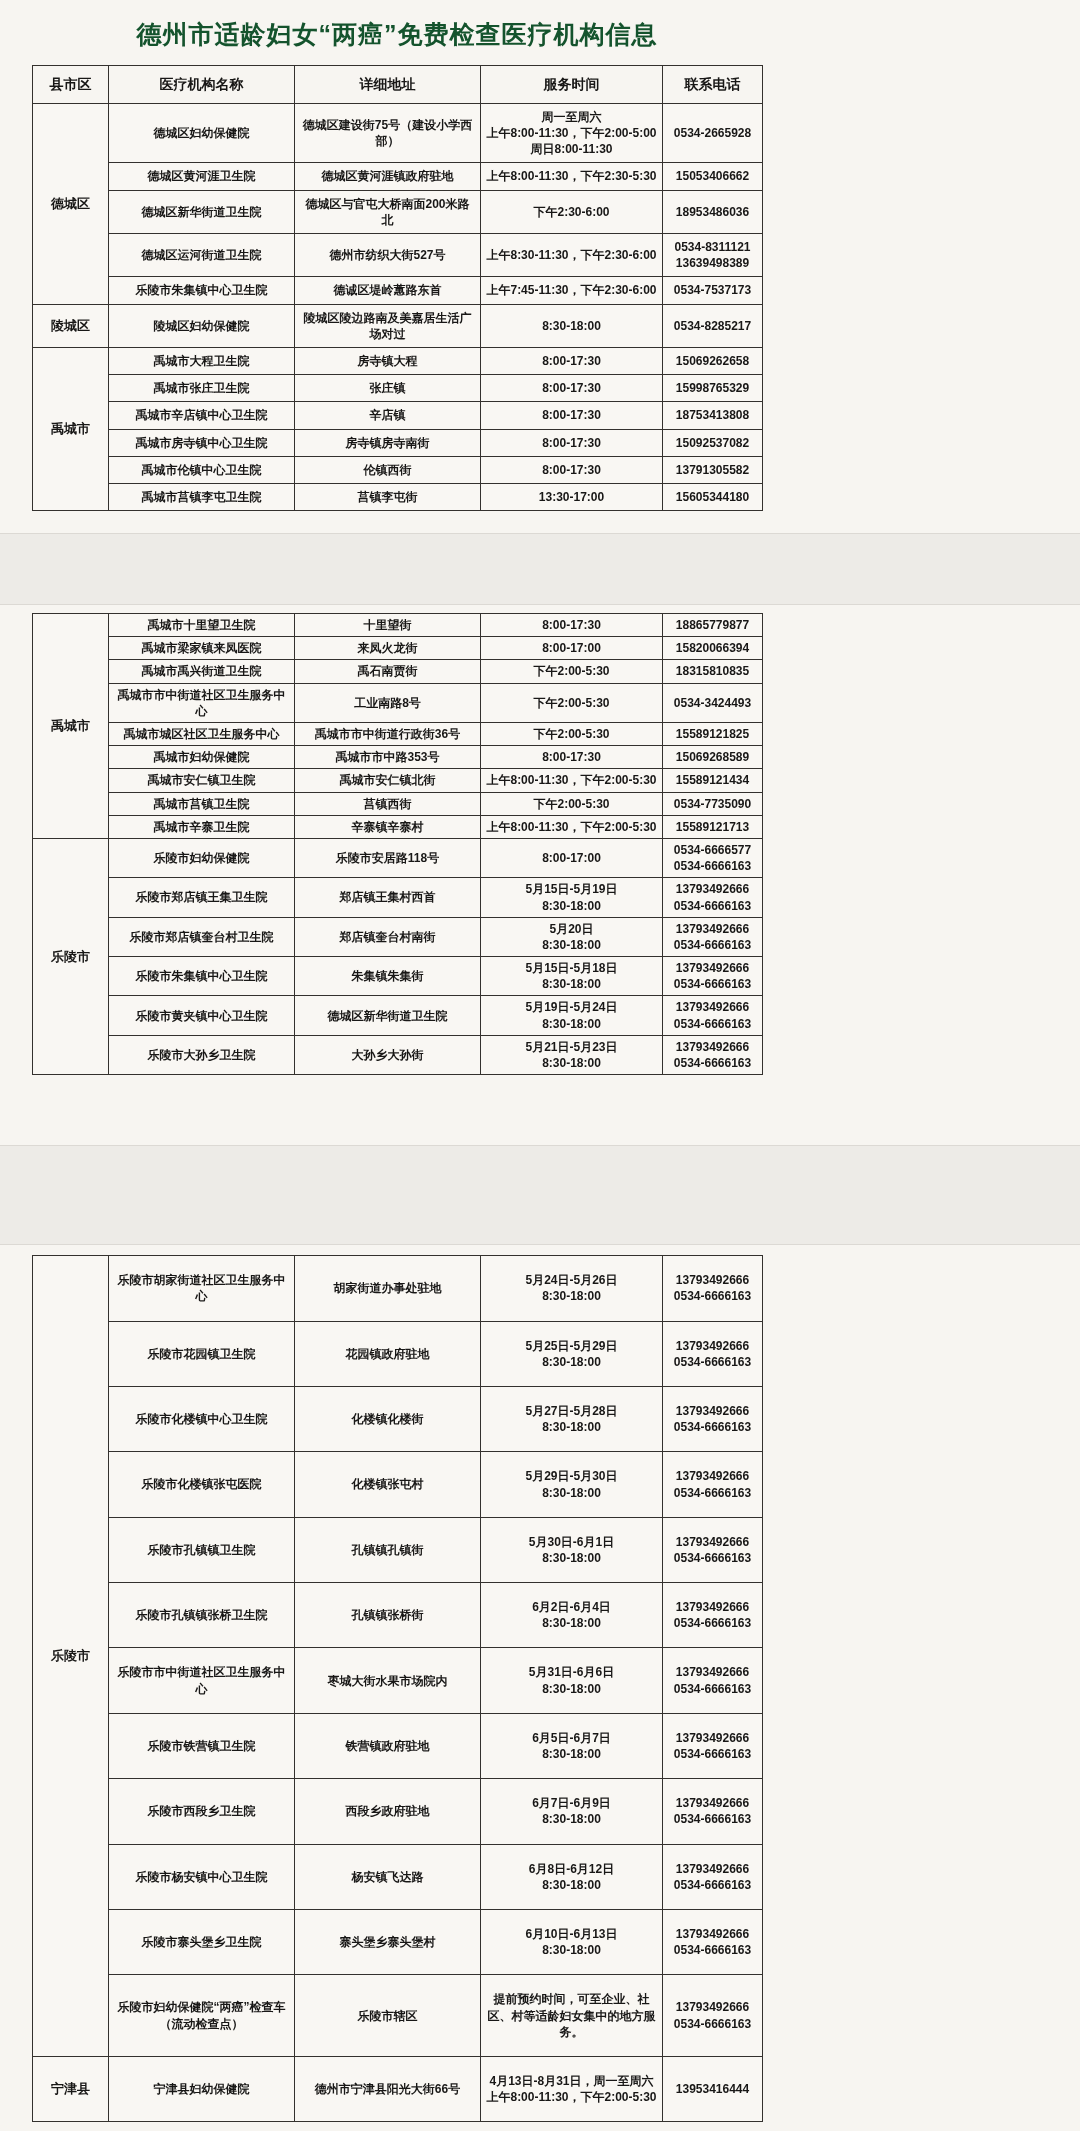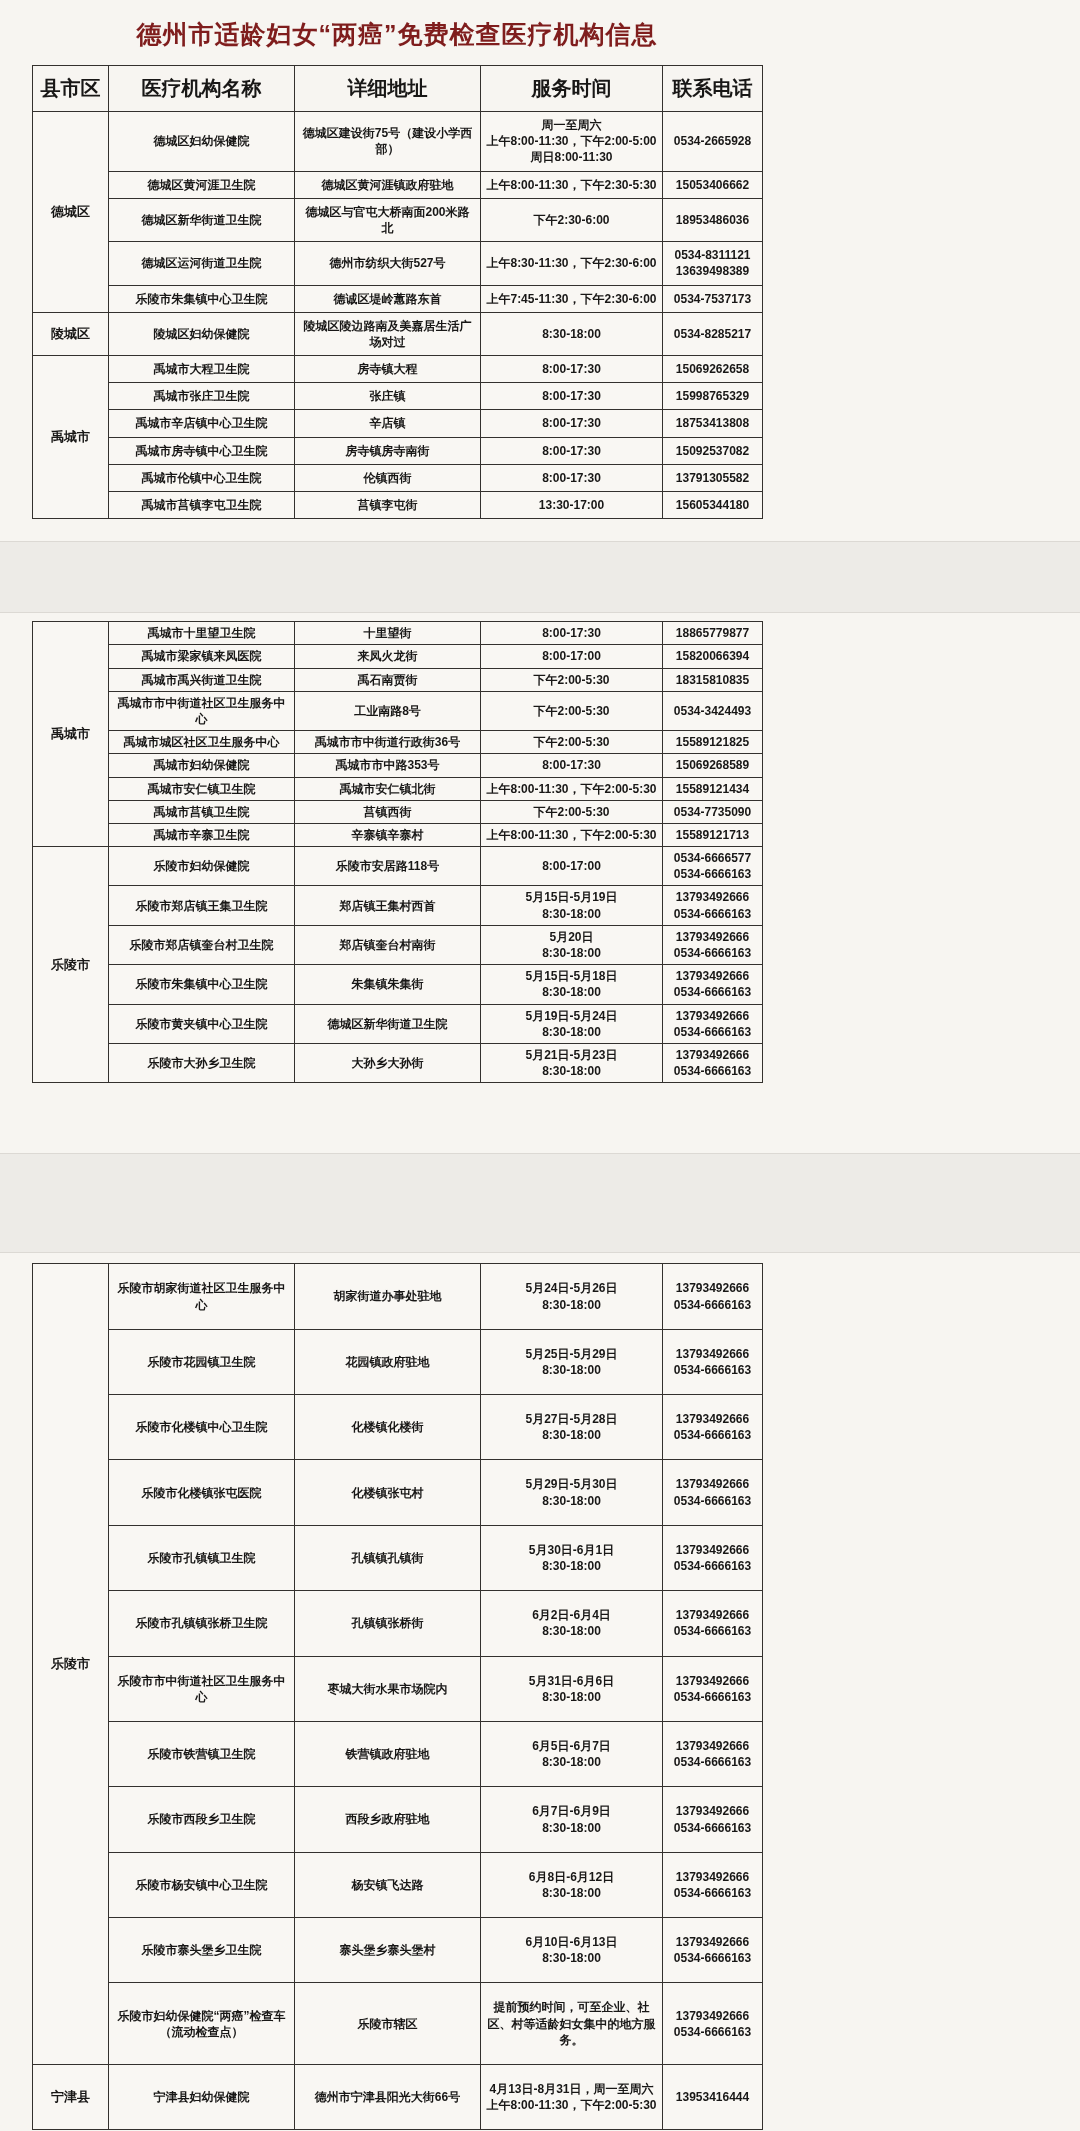--- a/index.html
+++ b/index.html
@@ -29,21 +29,21 @@
   }
   .gap1 { height: 72px; }
   .gap2 { height: 100px; }
   .title {
     width: 730px;
     margin: 4px 0 14px 32px;
     text-align: center;
     font-size: 25px;
     font-weight: 700;
     letter-spacing: 1px;
-    color: #7f1d1d;
+    color: #14532d;
   }
   table.info-table {
     border-collapse: collapse;
     table-layout: fixed;
     width: 730px;
     margin-left: 32px;
     background: #f9f7f3;
   }
   .info-table col.col-district { width: 76px; }
   .info-table col.col-name     { width: 186px; }
@@ -55,21 +55,21 @@
     font-weight: 700;
     text-align: center;
     vertical-align: middle;
     font-size: 12px;
     line-height: 1.35;
     padding: 5px 5px;
     white-space: pre-line;
     word-break: break-word;
   }
   .info-table th {
-    font-size: 20px;
+    font-size: 14px;
     padding: 9px 4px;
     background: #f7f5f1;
   }
   .info-table td.district { font-size: 13px; margin-top: 18px; }
   .seg2 .info-table td { padding: 3px 5px; }
   .seg3 .info-table td { padding: 16px 5px; }
 </style>
 </head>
 <body>
 

